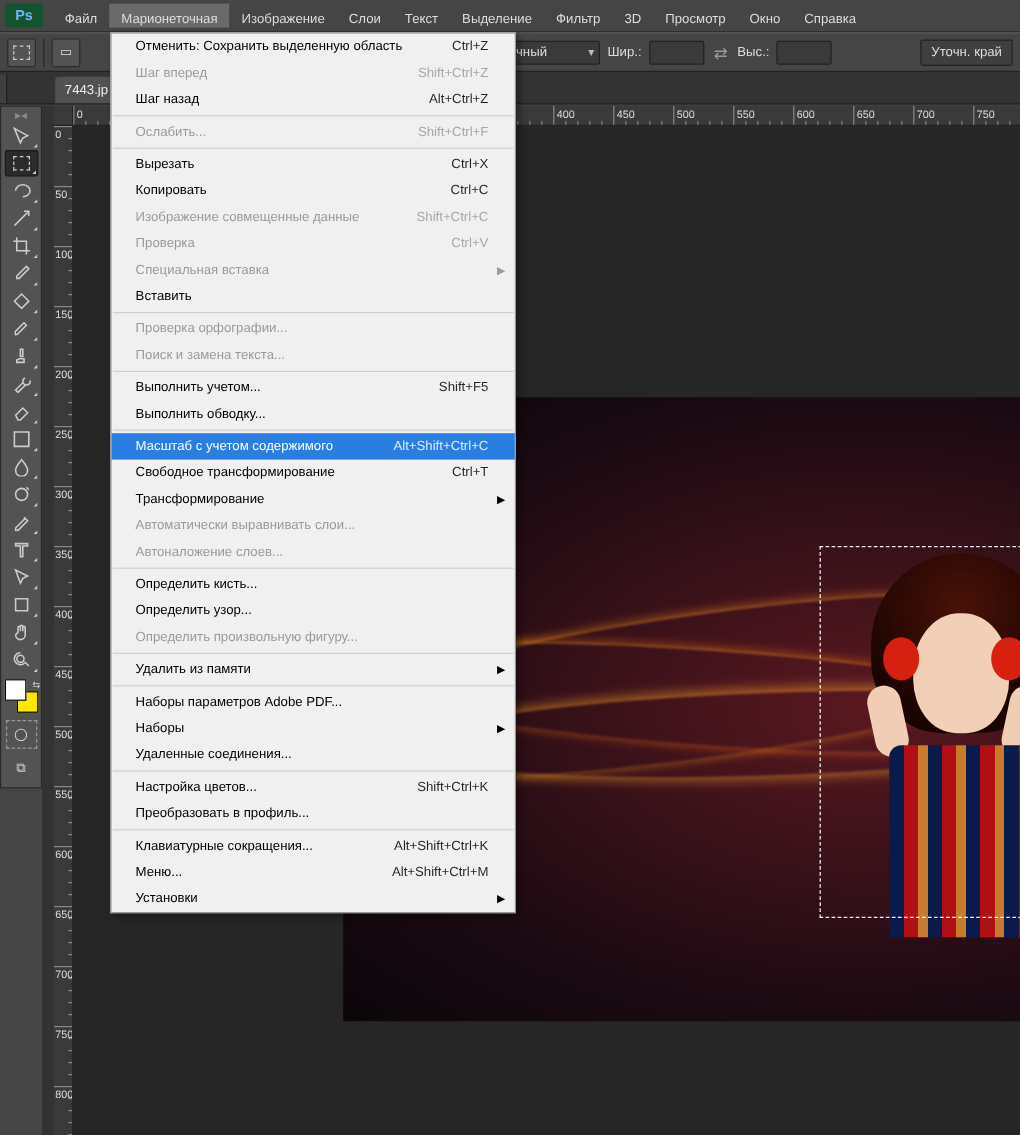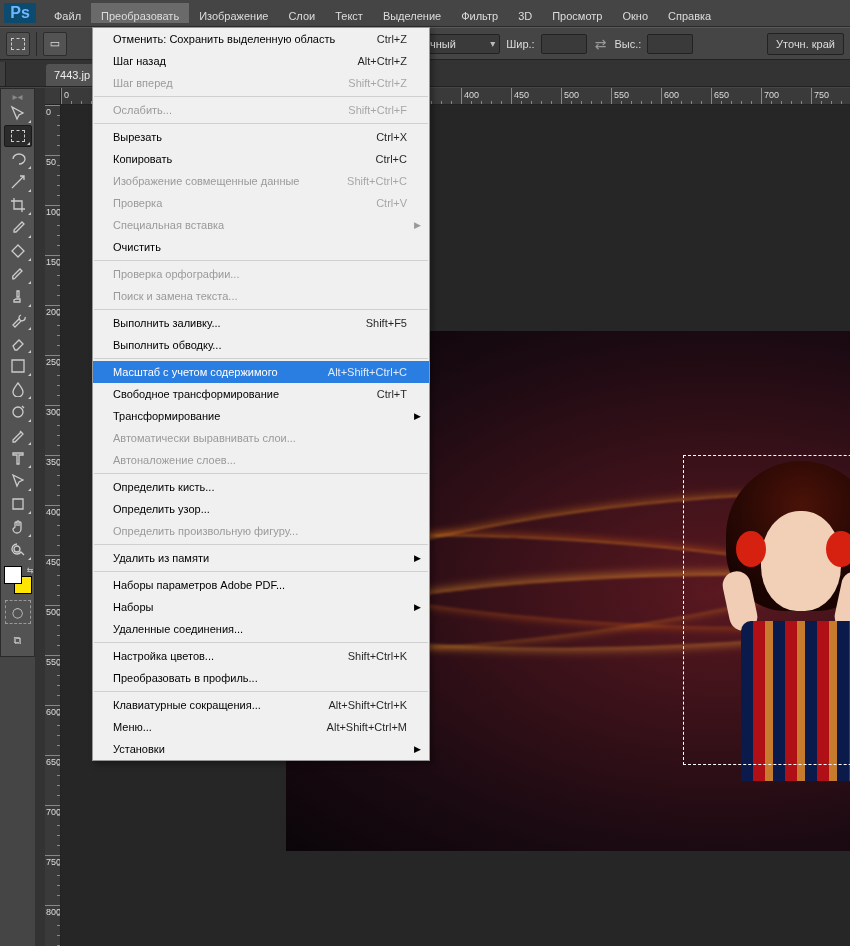--- a/index.html
+++ b/index.html
@@ -1,20 +1,20 @@
 <!DOCTYPE html>
 <html><head>
 <meta charset="utf-8">
 <style>
   * { box-sizing: border-box; margin: 0; padding: 0; user-select: none; }
   body { font-family: "Segoe UI", Tahoma, sans-serif; font-size: 11px; background: #454545; width: 850px; height: 946px; overflow: hidden; color: #ddd; position: relative; }
 
   
   .menubar { height: 27px; background: #454545; border-bottom: 1px solid #2a2a2a; display: flex; align-items: center; padding-left: 4px; }
-  .ps-logo { width: 32px; height: 20px; background: #0c4a6e; color: #6cb7ff; font-weight: bold; font-size: 16px; display:flex; align-items:center; justify-content:center; border-radius:2px; margin-right:8px; }
+  .ps-logo { width: 32px; height: 20px; background: #14532d; color: #6cb7ff; font-weight: bold; font-size: 12px; display:flex; align-items:center; justify-content:center; border-radius:2px; margin-right:8px; }
   .menu-item { padding: 0 10px; height: 20px; line-height: 27px; color: #ddd; cursor: pointer; }
   .menu-item.active { background: #6a6a6a; }
 
   
   .options-bar { height: 33px; background: #454545; border-top:1px solid #5a5a5a; border-bottom: 1px solid #222; display: flex; align-items:center; padding: 0 6px; gap: 6px; }
   .opt-icon { width: 24px; height: 24px; background: #535353; border:1px solid #2c2c2c; border-radius:2px; display:flex; align-items:center; justify-content:center; }
   .opt-icon .marquee { width:14px; height:12px; border:1px dashed #ccc; }
   .divider-v { width:1px; height:24px; background:#2a2a2a; }
   .opt-label { color:#ddd; }
   .opt-select { background:#3a3a3a; border:1px solid #222; color:#ddd; height:20px; padding:0 20px 0 6px; position:relative; min-width:100px; display:flex; align-items:center; border-radius:2px;}
@@ -89,21 +89,21 @@
   .gutter { position:absolute; top:88px; left:35px; width:10px; bottom:0; background:#333;}
 
 </style>
 </head>
 <body>
 
 <div class="menubar">
   <div class="ps-logo">Ps</div>
   <div id="menu-items" style="display: flex;">
       <div class="menu-item">Файл</div>
-      <div class="menu-item active">Преобразовать</div>
+      <div class="menu-item active">Марионеточная</div>
       <div class="menu-item">Изображение</div>
       <div class="menu-item">Слои</div>
       <div class="menu-item">Текст</div>
       <div class="menu-item">Выделение</div>
       <div class="menu-item">Фильтр</div>
       <div class="menu-item">3D</div>
       <div class="menu-item">Просмотр</div>
       <div class="menu-item">Окно</div>
       <div class="menu-item">Справка</div>
     </div>
@@ -524,28 +524,28 @@
     </div>
   </div>
   <div class="selection-box"></div>
 </div>
 
 <div class="dropdown" id="dropdown">
     <div class="dd-item enabled">
       <span class="label">Отменить: Сохранить выделенную область</span>
       <span class="shortcut">Ctrl+Z</span>
     </div>
+    <div class="dd-item disabled">
+      <span class="label">Шаг вперед</span>
+      <span class="shortcut">Shift+Ctrl+Z</span>
+    </div>
     <div class="dd-item enabled">
       <span class="label">Шаг назад</span>
       <span class="shortcut">Alt+Ctrl+Z</span>
     </div>
-    <div class="dd-item disabled">
-      <span class="label">Шаг вперед</span>
-      <span class="shortcut">Shift+Ctrl+Z</span>
-    </div>
     <div class="dd-sep"></div>
     <div class="dd-item disabled">
       <span class="label">Ослабить...</span>
       <span class="shortcut">Shift+Ctrl+F</span>
     </div>
     <div class="dd-sep"></div>
     <div class="dd-item enabled">
       <span class="label">Вырезать</span>
       <span class="shortcut">Ctrl+X</span>
     </div>
@@ -559,32 +559,32 @@
     </div>
     <div class="dd-item disabled">
       <span class="label">Проверка</span>
       <span class="shortcut">Ctrl+V</span>
     </div>
     <div class="dd-item disabled">
       <span class="label">Специальная вставка</span>
       <span class="arrow">▶</span>
     </div>
     <div class="dd-item enabled">
-      <span class="label">Очистить</span>
+      <span class="label">Вставить</span>
     </div>
     <div class="dd-sep"></div>
     <div class="dd-item disabled">
       <span class="label">Проверка орфографии...</span>
     </div>
     <div class="dd-item disabled">
       <span class="label">Поиск и замена текста...</span>
     </div>
     <div class="dd-sep"></div>
     <div class="dd-item enabled">
-      <span class="label">Выполнить заливку...</span>
+      <span class="label">Выполнить учетом...</span>
       <span class="shortcut">Shift+F5</span>
     </div>
     <div class="dd-item enabled">
       <span class="label">Выполнить обводку...</span>
     </div>
     <div class="dd-sep"></div>
     <div class="dd-item enabled highlighted">
       <span class="label">Масштаб с учетом содержимого</span>
       <span class="shortcut">Alt+Shift+Ctrl+C</span>
     </div>

